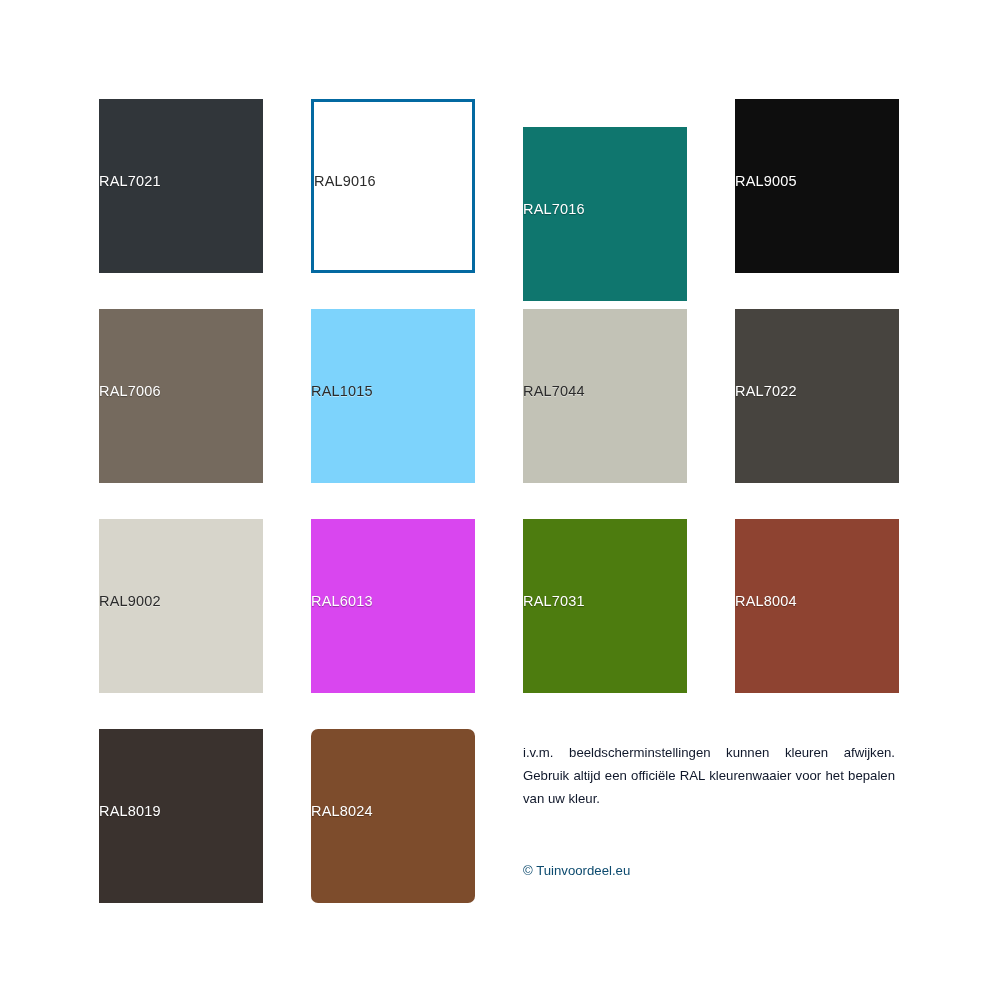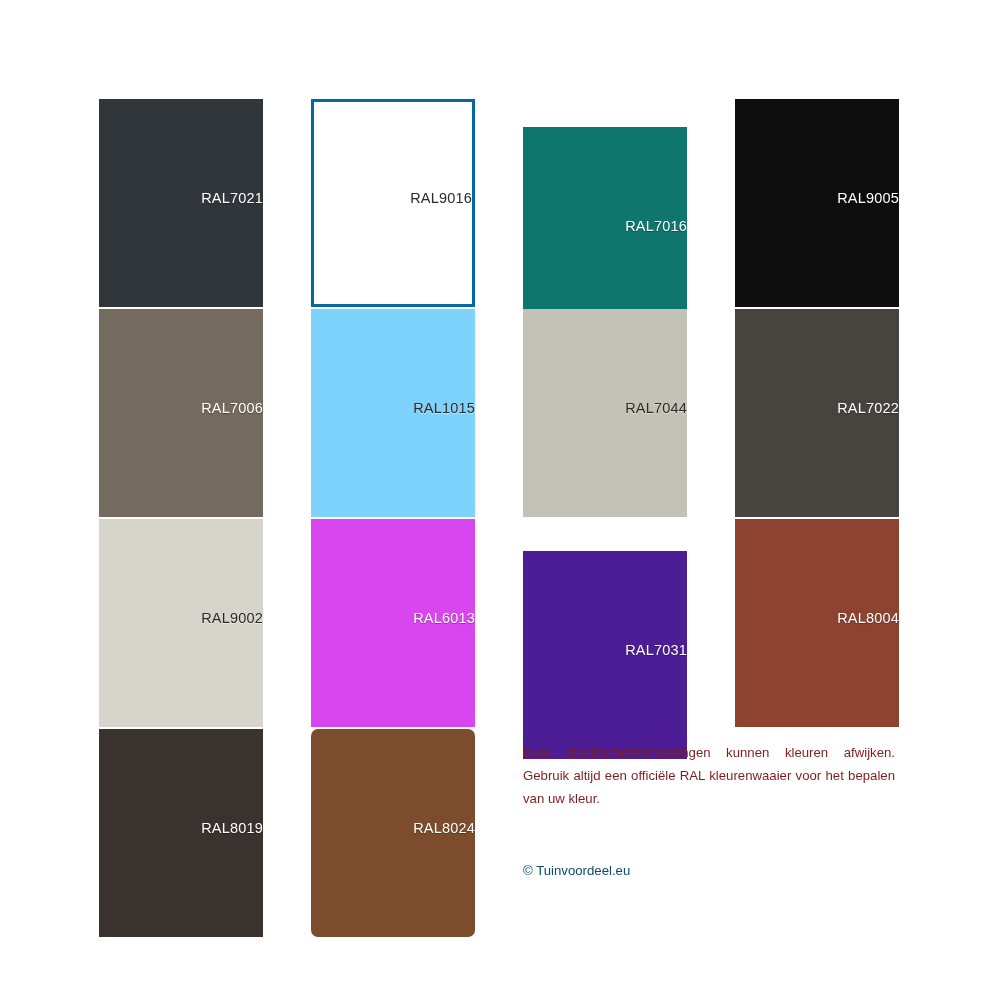--- a/index.html
+++ b/index.html
@@ -31,26 +31,25 @@
     display: grid;
     grid-template-columns: repeat(4, 164px);
     grid-template-rows: repeat(4, 174px);
     column-gap: 48px;
     row-gap: 36px;
   }
 
   .swatch {
     position: relative;
     width: 164px;
-    height: 208px;
+    height: 174px;
     box-sizing: border-box;
     display: flex;
     align-items: center;
-    justify-content: flex-end;
-    padding-left: 14px;
+    justify-content: flex-start;
   }
 
   .swatch--bordered {
     border: 3px solid #0369a1;
   }
 
   .swatch-label {
     font-size: 14.5px;
     letter-spacing: 0.2px;
     line-height: 1;
@@ -76,21 +75,21 @@
     box-sizing: border-box;
   }
 
   .notes-body {
     position: absolute;
     left: 0;
     top: 0;
     width: 372px;
     font-size: 13.2px;
     line-height: 1.72;
-    color: #7f1d1d;
+    color: #0f172a;
     text-align: justify;
     text-justify: inter-word;
   }
 
   .notes-copyright {
     position: absolute;
     left: 0;
     top: 118px;
     width: 372px;
     font-size: 13.2px;
@@ -127,21 +126,21 @@
       </div>
       <div class="swatch" style="background: rgb(71, 68, 63);">
         <span class="swatch-label swatch-label--light">RAL7022</span>
       </div>
       <div class="swatch" style="background: rgb(215, 213, 203);">
         <span class="swatch-label swatch-label--dark">RAL9002</span>
       </div>
       <div class="swatch" style="background: #d946ef;">
         <span class="swatch-label swatch-label--light">RAL6013</span>
       </div>
-      <div class="swatch" style="background: #4c1d95; margin-top: 32px;">
+      <div class="swatch" style="background: #4d7c0f;">
         <span class="swatch-label swatch-label--light">RAL7031</span>
       </div>
       <div class="swatch" style="background: rgb(142, 67, 49);">
         <span class="swatch-label swatch-label--light">RAL8004</span>
       </div>
       <div class="swatch" style="background: rgb(58, 50, 46);">
         <span class="swatch-label swatch-label--light">RAL8019</span>
       </div>
       <div class="swatch" style="background: rgb(125, 76, 44); border-radius: 7px;">
         <span class="swatch-label swatch-label--light">RAL8024</span>

